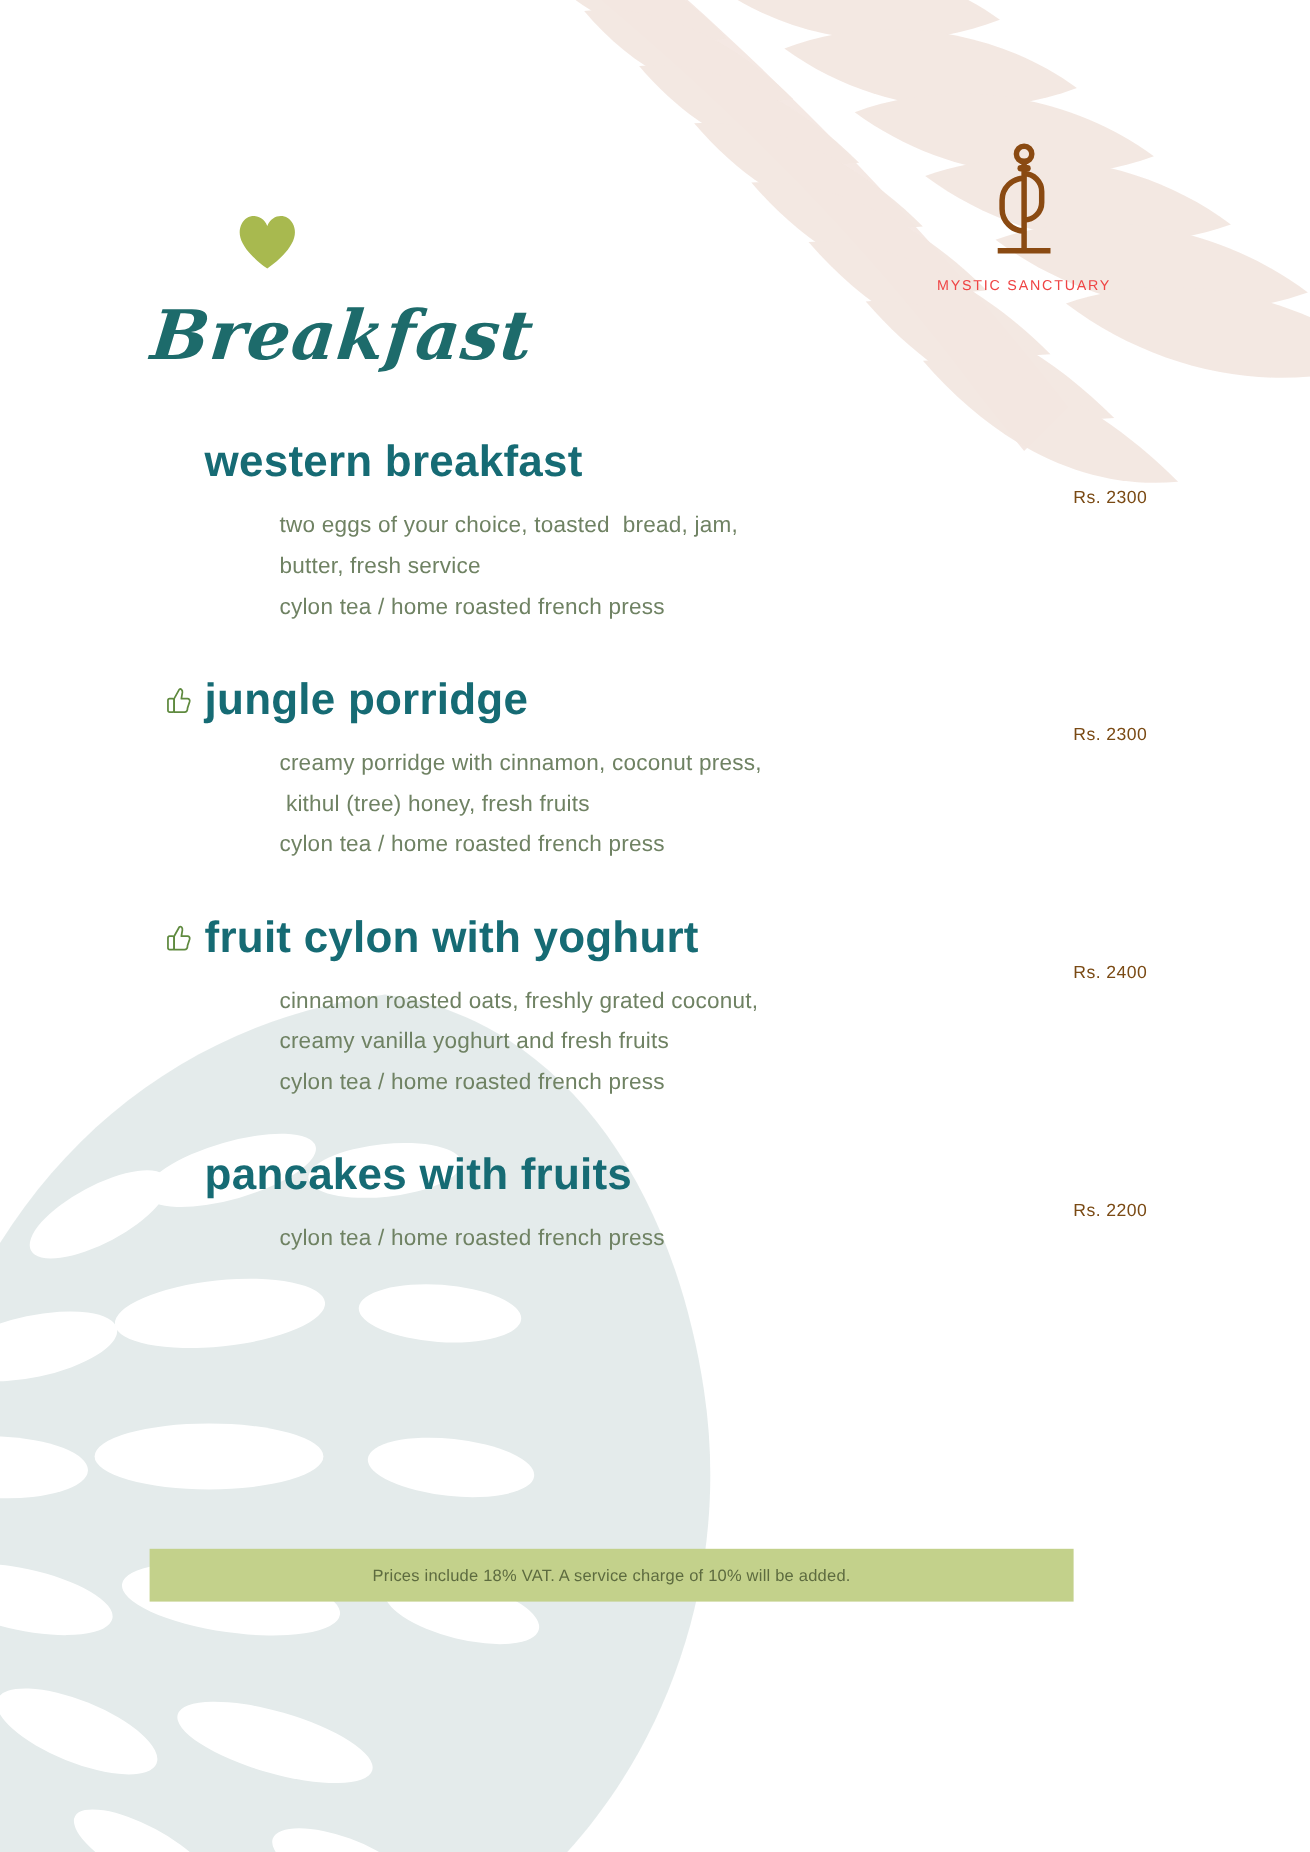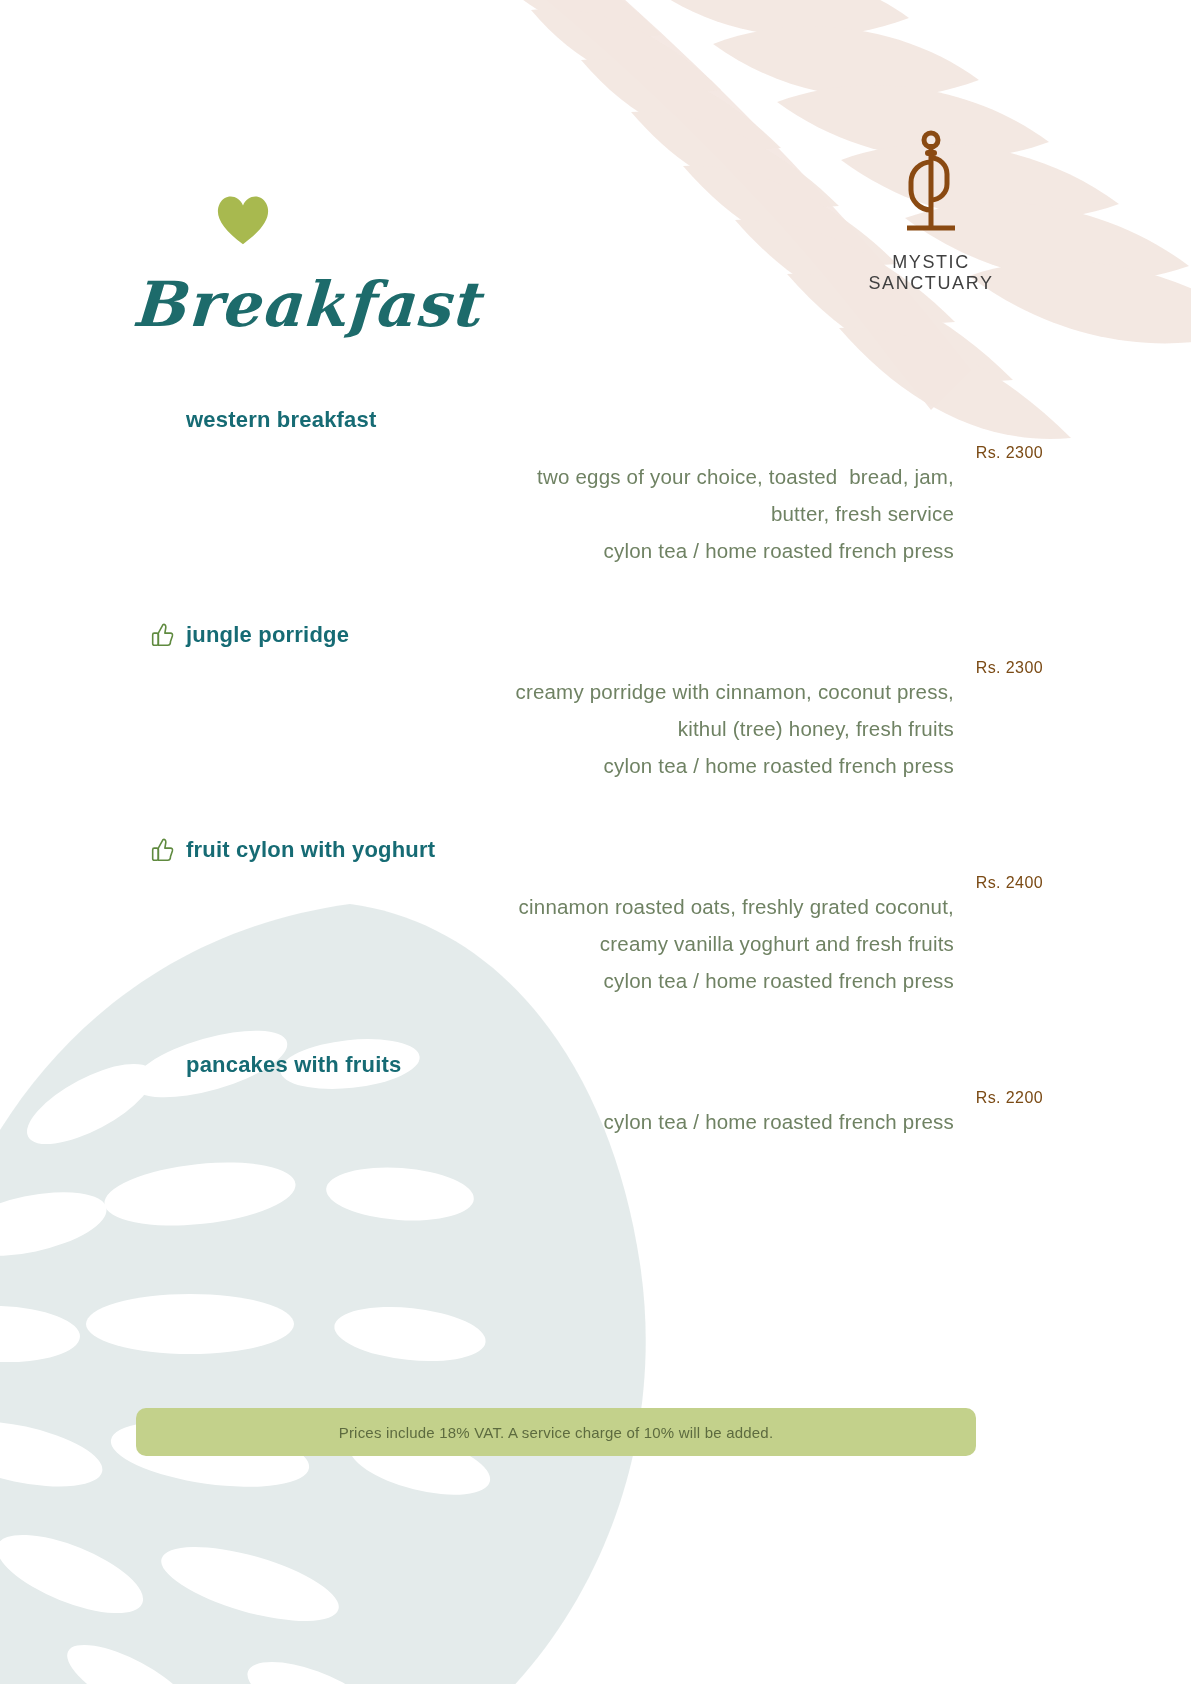--- a/index.html
+++ b/index.html
@@ -69,23 +69,23 @@
     text-align: center;
   }
   .brand-mark {
     width: 96px;
     height: 118px;
     margin: 0 auto;
     display: block;
   }
   .brand-name {
     margin-top: 6px;
-    font-size: 18px;
+    font-size: 13px;
     letter-spacing: 1.6px;
-    color: #404040;
+    color: #ef4444;
     font-family: "Liberation Sans", sans-serif;
   }
 
   
   .menu {
     position: absolute;
     left: 0;
     top: 398px;
     width: 1191px;
   }
@@ -106,21 +106,21 @@
     flex: 0 0 auto;
     display: inline-block;
   }
   .thumb-spacer {
     width: 38px;
     flex: 0 0 auto;
   }
   .item-name {
     font-family: "Liberation Sans", sans-serif;
     font-weight: bold;
-    font-size: 22px;
+    font-size: 40px;
     color: #166b74;
     letter-spacing: 0.2px;
   }
   .item-price {
     position: absolute;
     right: 148px;
     top: 46px;
     font-family: "Liberation Sans", sans-serif;
     font-size: 16px;
     color: #7a4a14;
@@ -131,35 +131,33 @@
     padding-top: 16px;
     max-width: 700px;
   }
   .desc-line {
     font-family: "Liberation Sans", sans-serif;
     font-size: 20.5px;
     line-height: 37px;
     color: #6f8263;
     letter-spacing: 0.2px;
     white-space: pre;
-    text-align: right;
   }
 
   
   .note {
     position: absolute;
     left: 136px;
     top: 1408px;
     width: 840px;
     height: 48px;
     background: #c3d18b;
     display: flex;
     align-items: center;
     justify-content: center;
-    border-radius: 10px;
   }
   .note-text {
     font-family: "Liberation Sans", sans-serif;
     font-size: 15px;
     color: #5d6b3f;
     letter-spacing: 0.2px;
   }
 </style>
 </head>
 <body>

